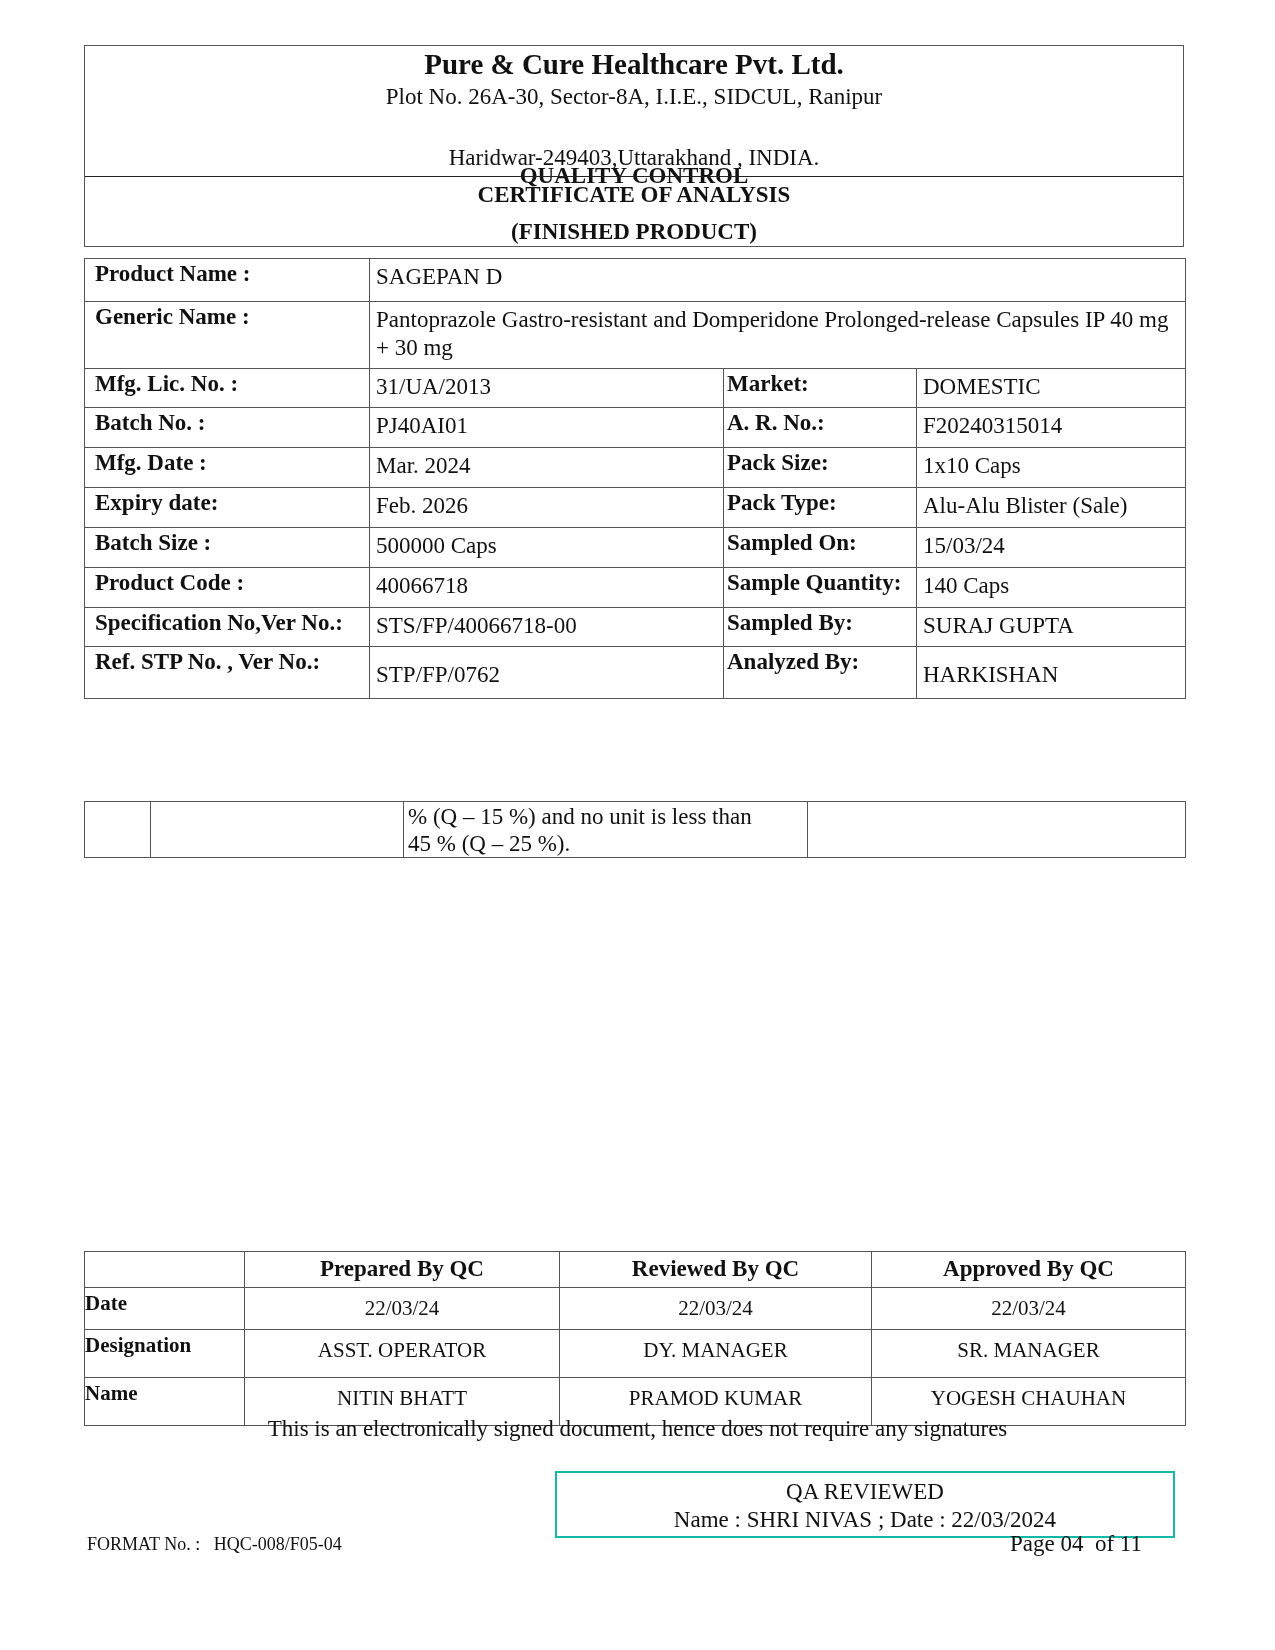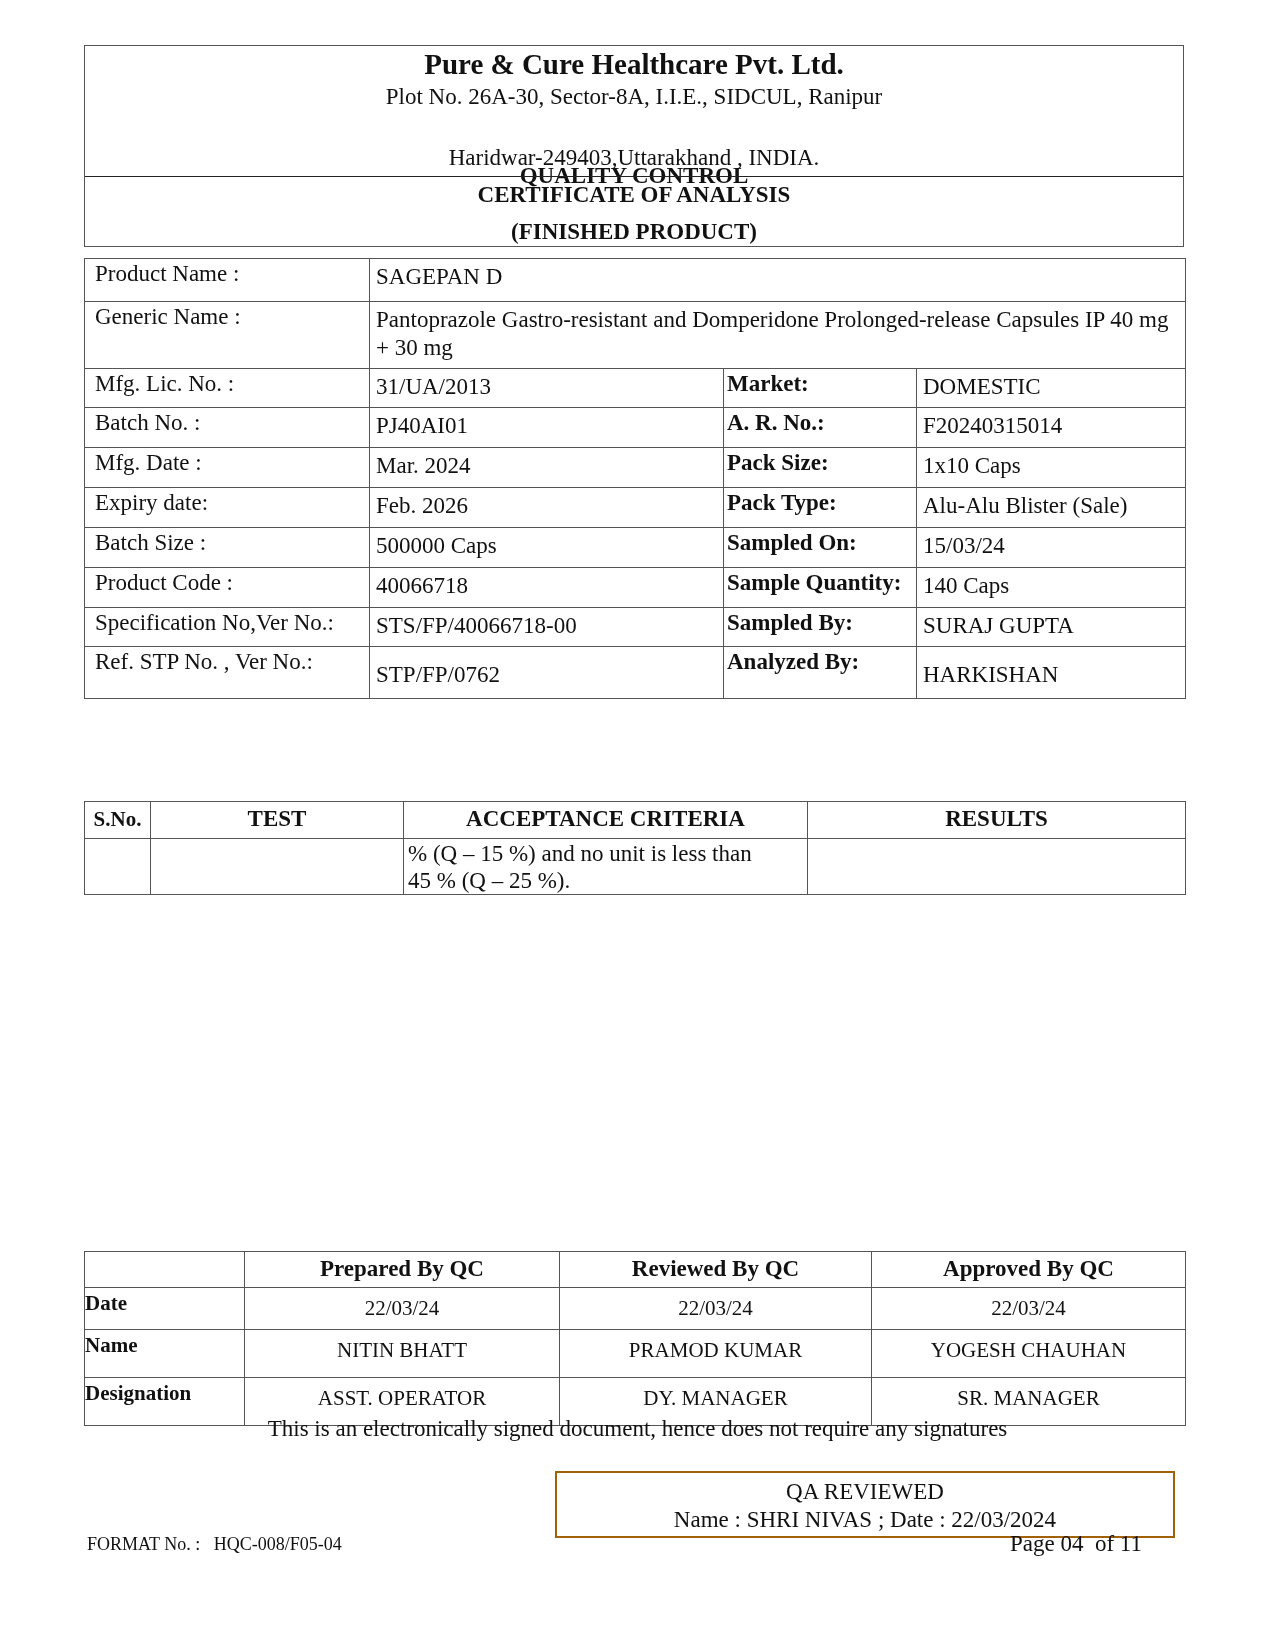--- a/index.html
+++ b/index.html
@@ -16,38 +16,38 @@
   #addr2 { top: 67px; font-size: 23px; margin-top: 32px; }
   #qc { top: 97px; font-size: 23px; font-weight: bold; margin-top: 20px; }
   #coa { top: 136px; font-size: 23px; font-weight: bold; }
   #fp { top: 173px; font-size: 23px; font-weight: bold; }
 
   
   table { border-collapse: collapse; position: absolute; table-layout: fixed; }
   td, th { border: 1.5px solid #555; padding: 0; font-size: 23px; vertical-align: top; }
   #info { left: 84px; top: 258px; width: 1101px; }
   #info td { padding: 1px 4px 0 10px; line-height: 28px; }
-  #info td.lbl { font-weight: normal; margin-left: 40px; }
+  #info td.lbl { font-weight: bold; margin-left: 40px; }
   #info td.lbl2 { font-weight: bold; padding-left: 3px; }
   #info td.val { padding-left: 6px; padding-top: 4px; }
 
   
   #tests { left: 84px; top: 801px; width: 1101px; }
   #tests th { font-weight: bold; text-align: center; height: 36px; line-height: 34px; font-size: 23px; }
   #tests td { height: 54px; font-size: 23px; line-height: 27px; padding: 1px 10px 0 4px; }
 
   
   #sig { left: 84px; top: 1251px; width: 1101px; }
   #sig th { font-weight: bold; text-align: center; height: 35px; line-height: 34px; font-size: 23px; }
   #sig td { height: 41px; text-align: center; font-size: 21px; line-height: 40px; }
   #sig td.rl { text-align: left; font-weight: bold; padding-left: 0; font-size: 21px; line-height: 30px; }
 
   #esign { left: 0; width: 1275px; top: 1416px; text-align: center; font-size: 23px; }
 
-  #qa-box { left: 555px; top: 1471px; width: 620px; height: 67px; border: 2px solid #a16207; box-sizing: border-box; text-align: center; }
+  #qa-box { left: 555px; top: 1471px; width: 620px; height: 67px; border: 2px solid #14b8a6; box-sizing: border-box; text-align: center; }
   #qa-box .l1 { font-size: 23px; line-height: 28px; margin-top: 5px; }
   #qa-box .l2 { font-size: 23px; line-height: 28px; }
 
   #format { left: 87px; top: 1534px; font-size: 18px; white-space: pre; }
   #page { left: 1010px; top: 1531px; font-size: 23px; white-space: pre; }
 </style>
 </head>
 <body>
 
 <div id="hdr" class="abs">
@@ -129,26 +129,20 @@
   </table>
 
 <table id="tests">
   <colgroup>
     <col style="width:66px">
       <col style="width:253px">
       <col style="width:404px">
       <col style="width:378px">
   </colgroup>
   <tbody>
-      <tr>
-    <th style="font-size:21px">S.No.</th>
-    <th>TEST</th>
-    <th>ACCEPTANCE CRITERIA</th>
-    <th>RESULTS</th>
-  </tr>
   <tr>
     <td></td>
     <td></td>
     <td>
       <div>% (Q – 15 %) and no unit is less than</div>
       <div>45 % (Q – 25 %).</div>
     </td>
     <td></td>
   </tr>
 </tbody>
@@ -168,30 +162,30 @@
     <th>Reviewed By QC</th>
     <th>Approved By QC</th>
   </tr>
   <tr>
     <td class="rl">Date</td>
     <td>22/03/24</td>
     <td>22/03/24</td>
     <td>22/03/24</td>
   </tr>
   <tr>
+    <td class="rl" style="height:47px">Designation</td>
+    <td>ASST. OPERATOR</td>
+    <td>DY. MANAGER</td>
+    <td>SR. MANAGER</td>
+  </tr>
+  <tr>
     <td class="rl" style="height:47px">Name</td>
     <td>NITIN BHATT</td>
     <td>PRAMOD KUMAR</td>
     <td>YOGESH CHAUHAN</td>
-  </tr>
-  <tr>
-    <td class="rl" style="height:47px">Designation</td>
-    <td>ASST. OPERATOR</td>
-    <td>DY. MANAGER</td>
-    <td>SR. MANAGER</td>
   </tr>
 </tbody>
   </table>
 
 <div id="esign" class="abs">This is an electronically signed document, hence does not require any signatures</div>
 
 <div id="qa-box" class="abs">
   <div class="l1">QA REVIEWED</div>
   <div class="l2">Name : SHRI NIVAS ; Date : 22/03/2024</div>
 </div>

